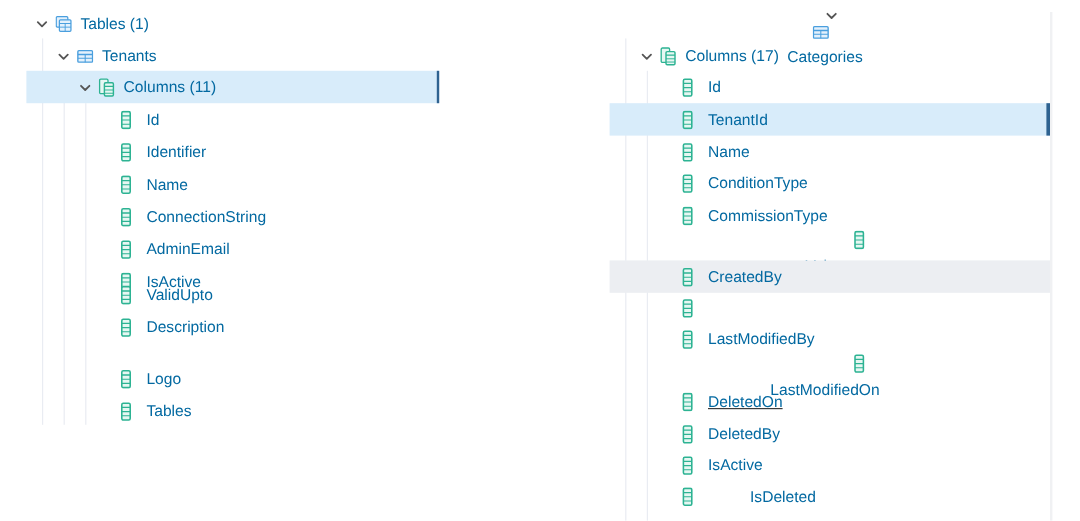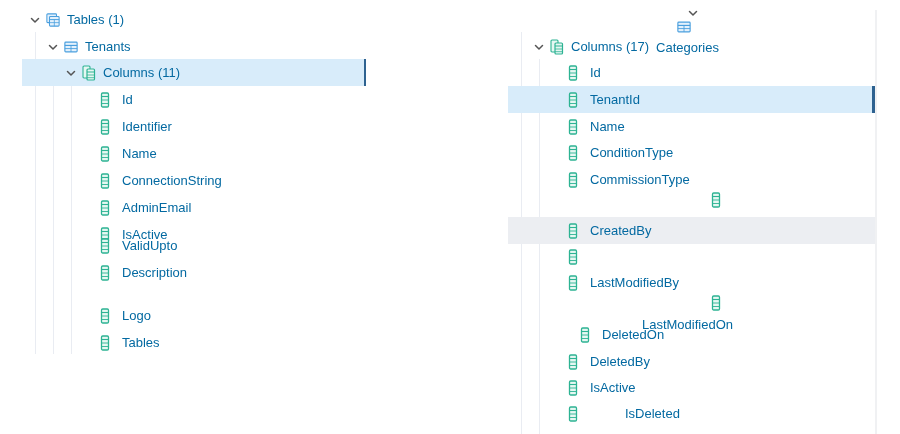--- a/index.html
+++ b/index.html
@@ -346,21 +346,21 @@
     <span class="label">LastModifiedBy</span>
   </div>
   <div class="row" style="left:0; top:295px; width:375px;flex-direction:column;">
     <span class="ico" style="margin-left:66px; margin-right:10px;">
         <svg width="10" height="16">
           <use href="#sym-column"></use>
         </svg>
       </span>
     <span class="label">LastModifiedOn</span>
   </div>
-  <div class="row" style="left:12px; top:321px; width:375px;">
+  <div class="row" style="left:0; top:321px; width:375px;text-decoration:underline;">
     <span class="ico" style="margin-left:66px; margin-right:10px;">
         <svg width="10" height="16">
           <use href="#sym-column"></use>
         </svg>
       </span>
     <span class="label">DeletedOn</span>
   </div>
   <div class="row" style="left:0; top:348px; width:375px;">
     <span class="ico" style="margin-left:66px; margin-right:10px;">
         <svg width="10" height="16">

